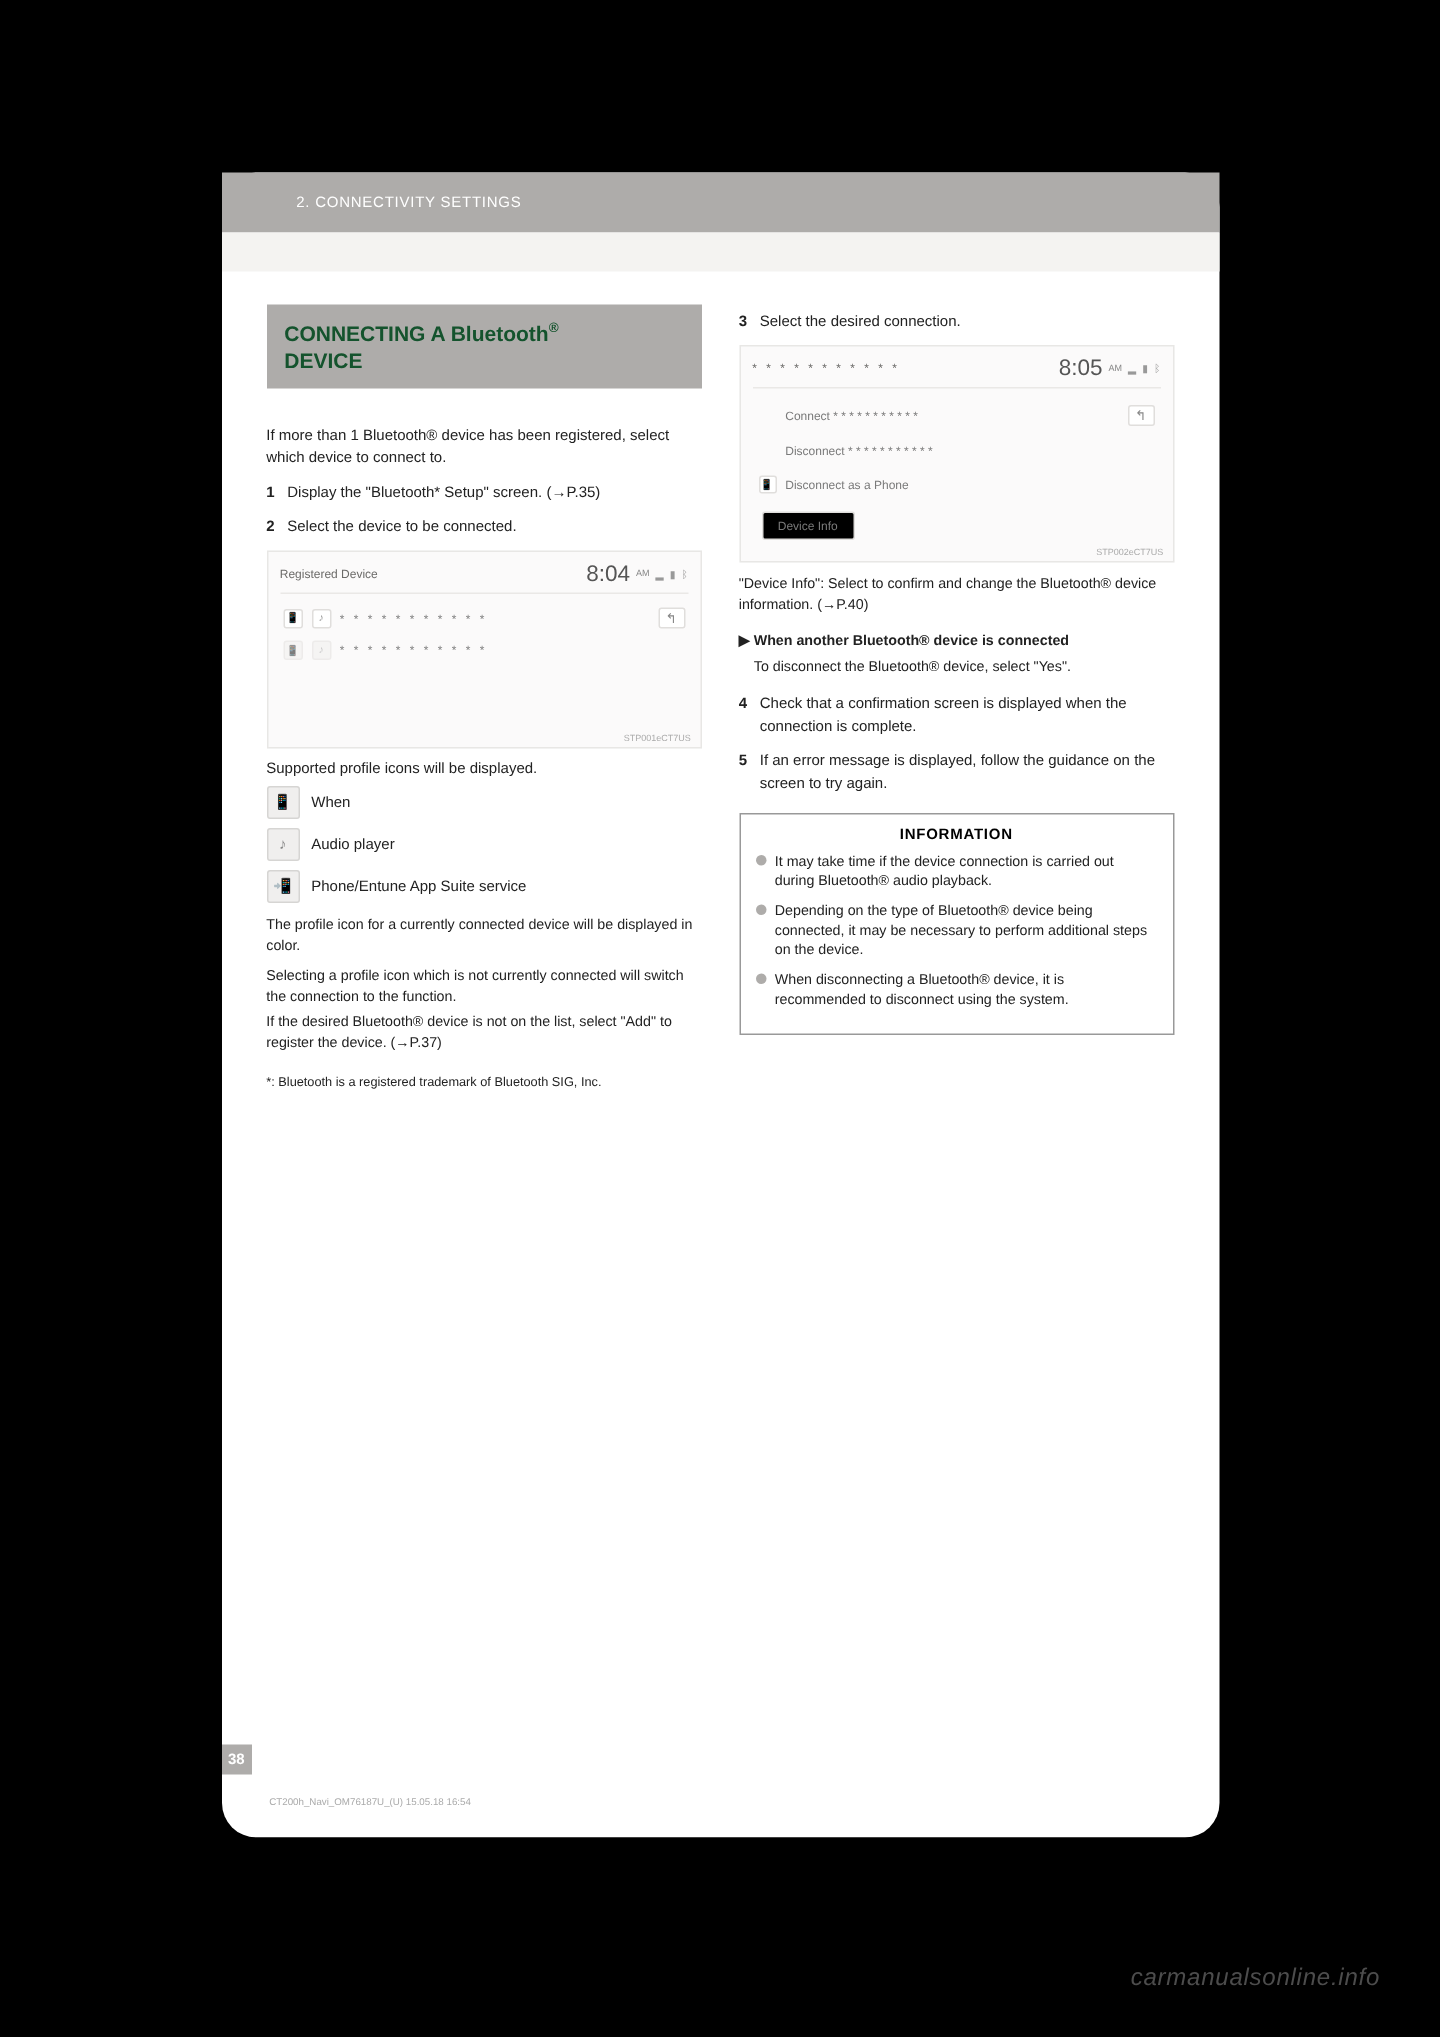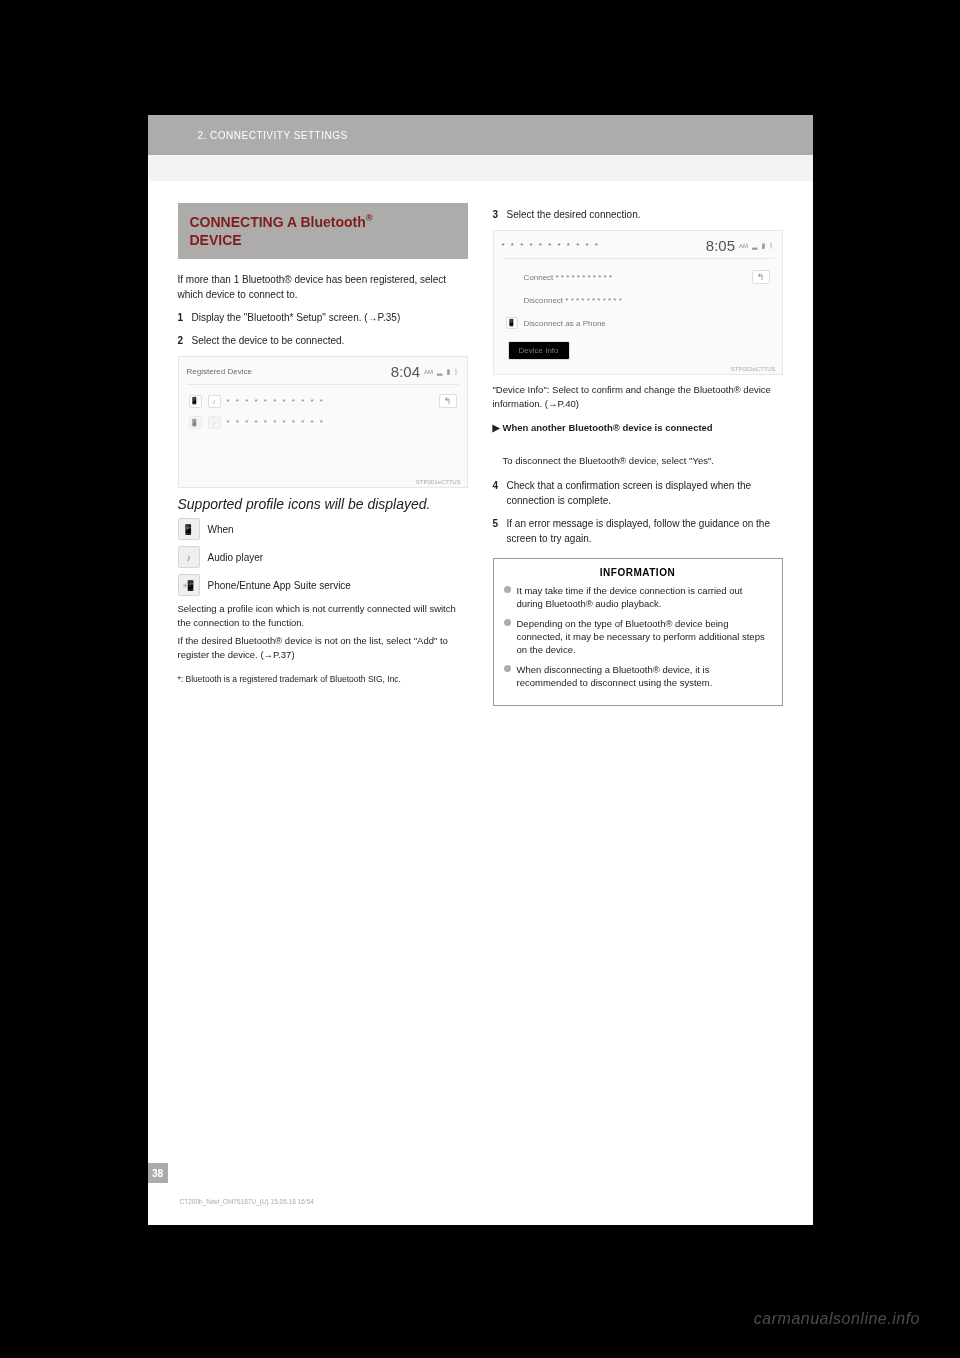--- a/index.html
+++ b/index.html
@@ -9,20 +9,21 @@
     width: 960px;
     margin: 0 auto;
   }
   .page {
     width: 665px;
     background: #fff;
     margin: 115px auto 0 auto;
     position: relative;
     min-height: 1110px;
     padding-bottom: 30px;
+    border-radius: 23px;
   }
   .header-bar {
     background: #aeacaa;
     width: 100%;
     height: 40px;
     display: flex;
     align-items: center;
     padding-left: 50px;
   }
   .header-text {
@@ -39,26 +40,26 @@
     display: flex;
     padding: 22px 30px 0 30px;
     gap: 25px;
   }
   .col-left, .col-right {
     flex: 1;
     min-width: 0;
   }
   .section-title-box {
     background: #aeacaa;
-    color: #7f1d1d;
+    color: #14532d;
     padding: 10px 12px;
     font-size: 14px;
     font-weight: bold;
     line-height: 1.3;
-    margin-bottom: 14px;
+    margin-bottom: 25px;
   }
   .section-title-box sup {
     font-size: 9px;
     vertical-align: super;
   }
   .body-text {
     font-size: 10px;
     line-height: 1.45;
     color: #222;
     margin-bottom: 8px;
@@ -156,24 +157,23 @@
     color: #888;
   }
   .ss-caption {
     position: absolute;
     bottom: 2px;
     right: 6px;
     font-size: 6px;
     color: #aaa;
   }
   .below-ss {
-    font-size: 14px;
+    font-size: 10px;
     color: #222;
     margin: 6px 0 6px 0;
-    font-style: italic;
   }
   .icon-rows { margin-top:4px; }
   .icon-row {
     display: flex;
     align-items: center;
     gap: 8px;
     margin-bottom: 6px;
   }
   .icon-badge {
     width: 22px;
@@ -359,20 +359,21 @@
         <div class="icon-row">
           <span class="icon-badge">♪</span>
           <span class="icon-label">Audio player</span>
         </div>
         <div class="icon-row">
           <span class="icon-badge">📲</span>
           <span class="icon-label">Phone/Entune App Suite service</span>
         </div>
       </div>
 
+      <p class="note-text" style="margin-top:8px">The profile icon for a currently connected device will be displayed in color.</p>
       <p class="note-text" style="margin-top:6px">Selecting a profile icon which is not currently connected will switch the connection to the function.</p>
       <p class="note-text" style="margin-top:4px">If the desired Bluetooth® device is not on the list, select "Add" to register the device. (→P.37)</p>
 
       <p class="note-text" style="margin-top:12px; font-size:8.5px;">*: Bluetooth is a registered trademark of Bluetooth SIG, Inc.</p>
 
     </div>
 
     <div class="col-right">
 
       <div class="step" style="margin-top:4px">
@@ -409,21 +410,21 @@
         </div>
         <span class="ss2-btn">Device Info</span>
         <span class="ss-caption">STP002eCT7US</span>
       </div>
 
       <p class="note-text" style="margin-top:6px">"Device Info": Select to confirm and change the Bluetooth® device information. (→P.40)</p>
 
       <p class="note-text" style="margin-top:10px; font-weight:bold">
         ▶ <span>When another Bluetooth® device is connected</span>
       </p>
-      <p class="note-text" style="margin-top:20px;margin-left:10px">To disconnect the Bluetooth® device, select "Yes".</p>
+      <p class="note-text" style="margin-top:4px;margin-left:10px">To disconnect the Bluetooth® device, select "Yes".</p>
 
       <div class="step" style="margin-top:10px">
         <span class="num">4</span>
         <span class="txt">Check that a confirmation screen is displayed when the connection is complete.</span>
       </div>
 
       <div class="step">
         <span class="num">5</span>
         <span class="txt">If an error message is displayed, follow the guidance on the screen to try again.</span>
       </div>

